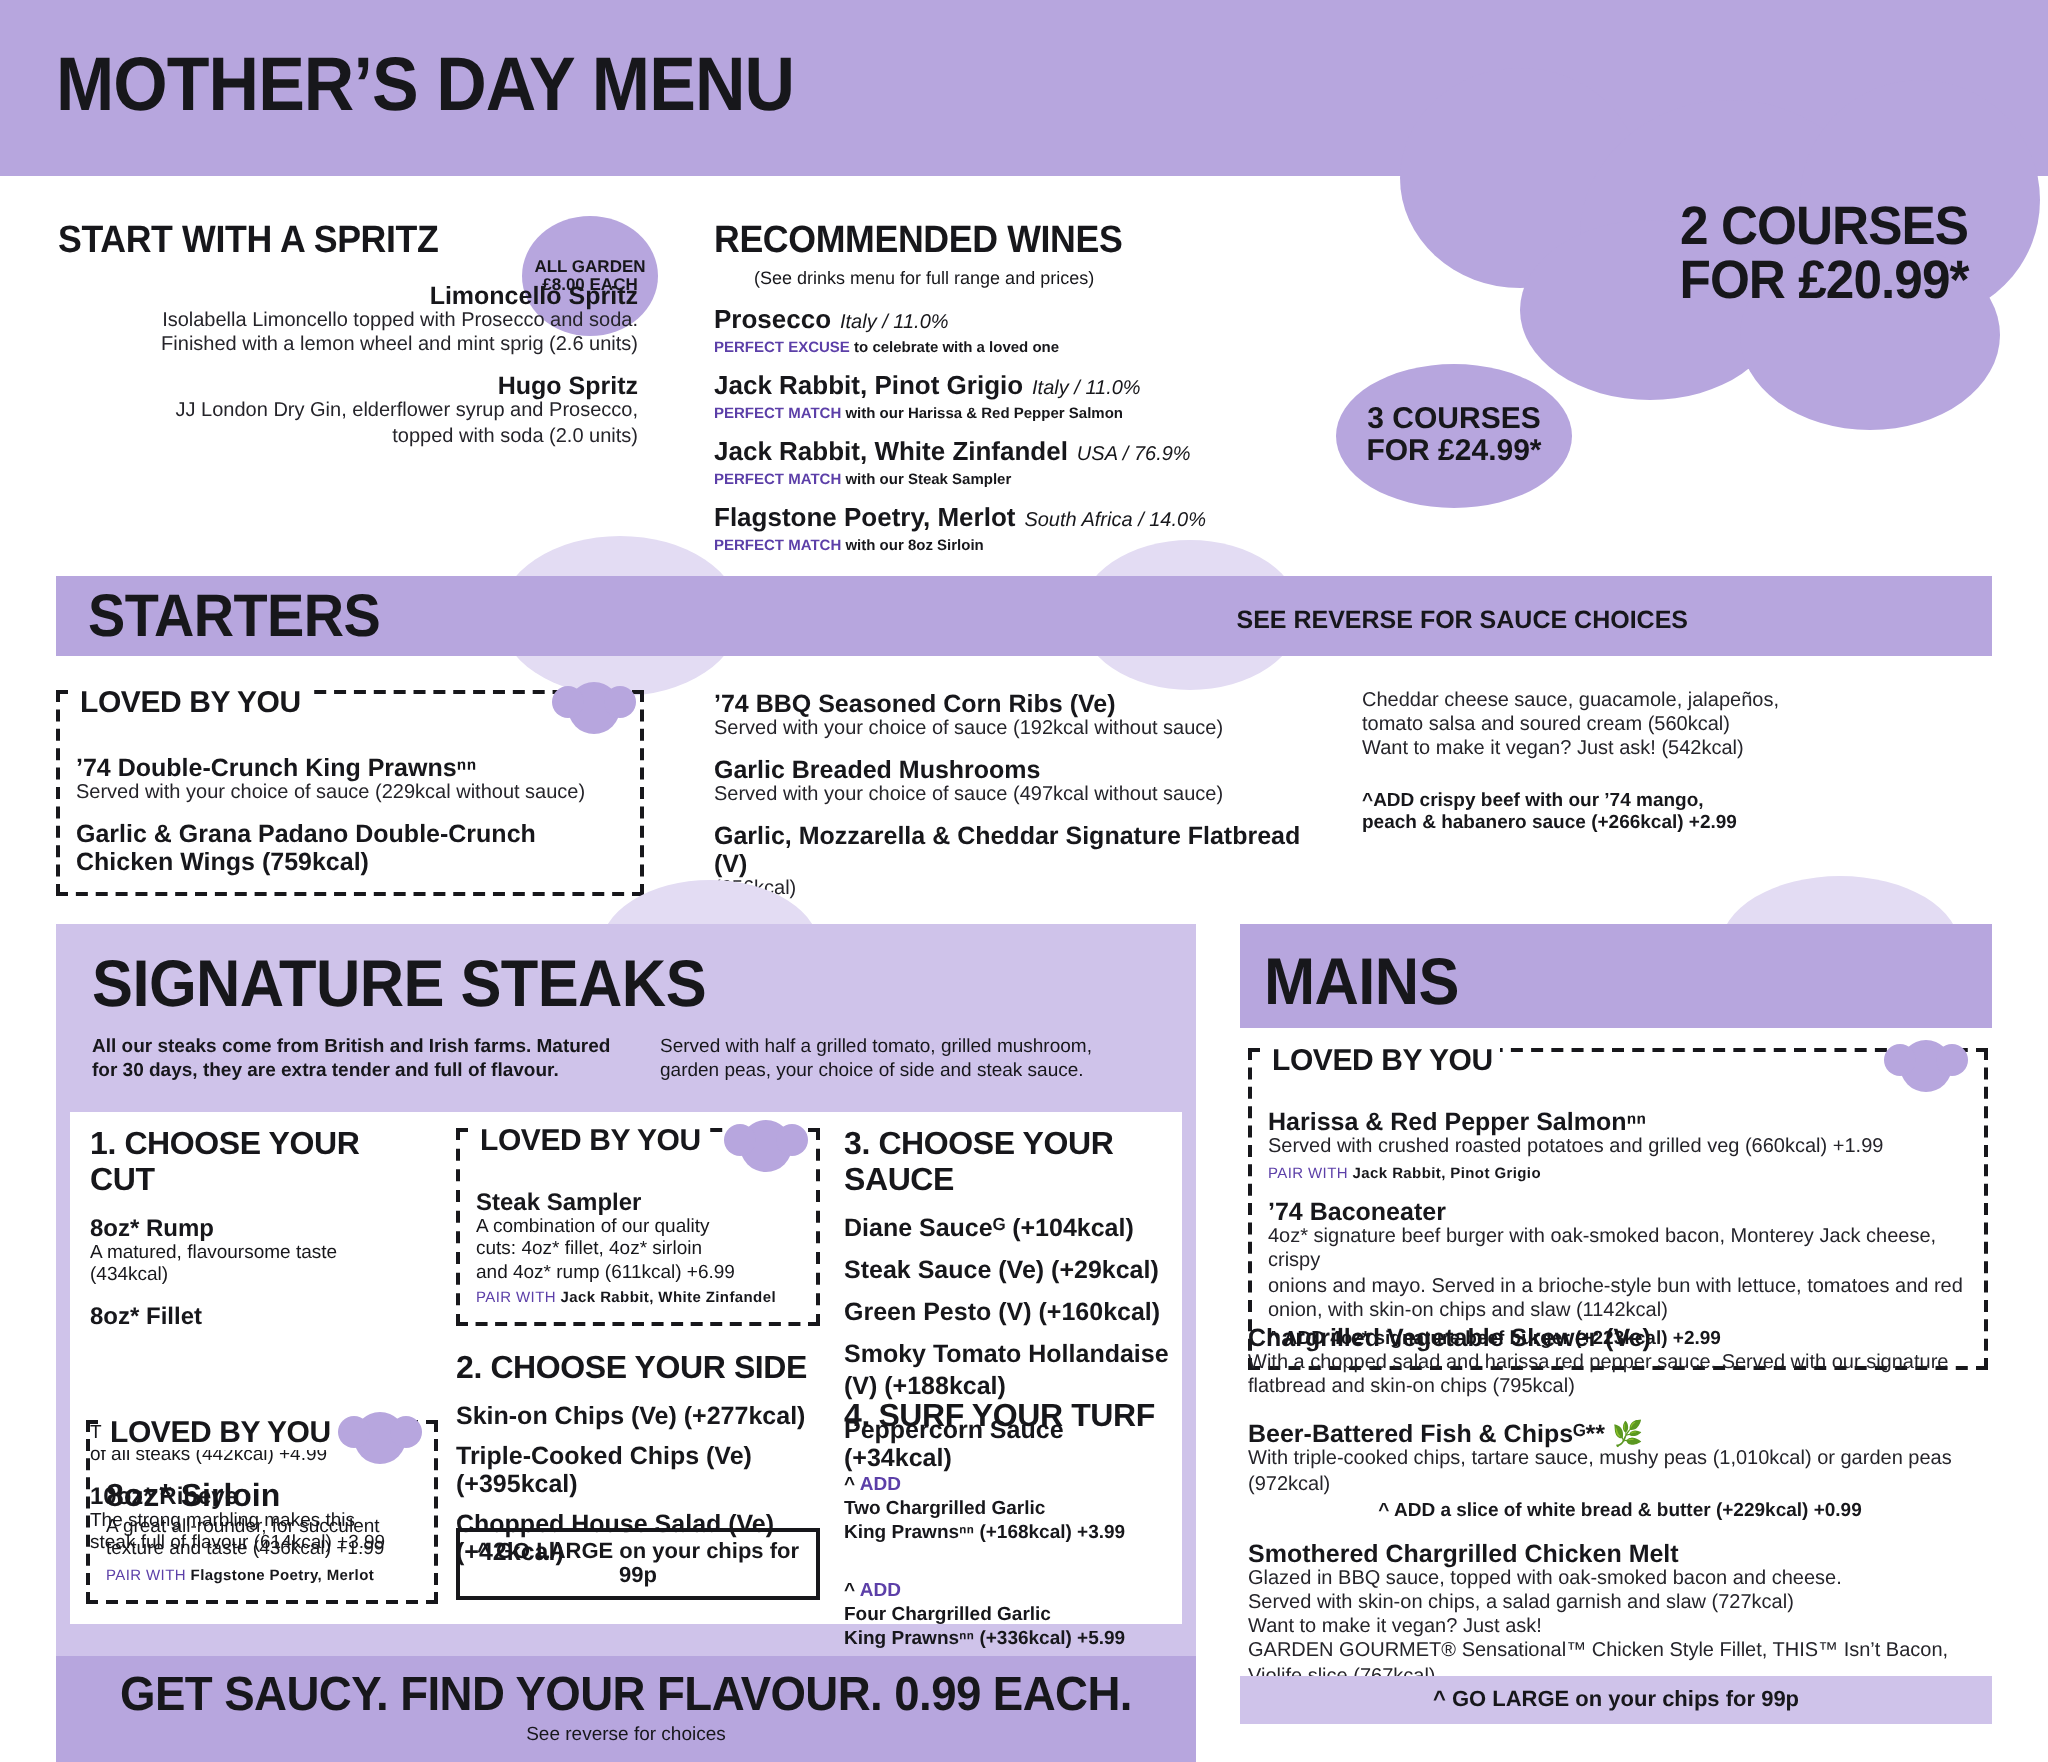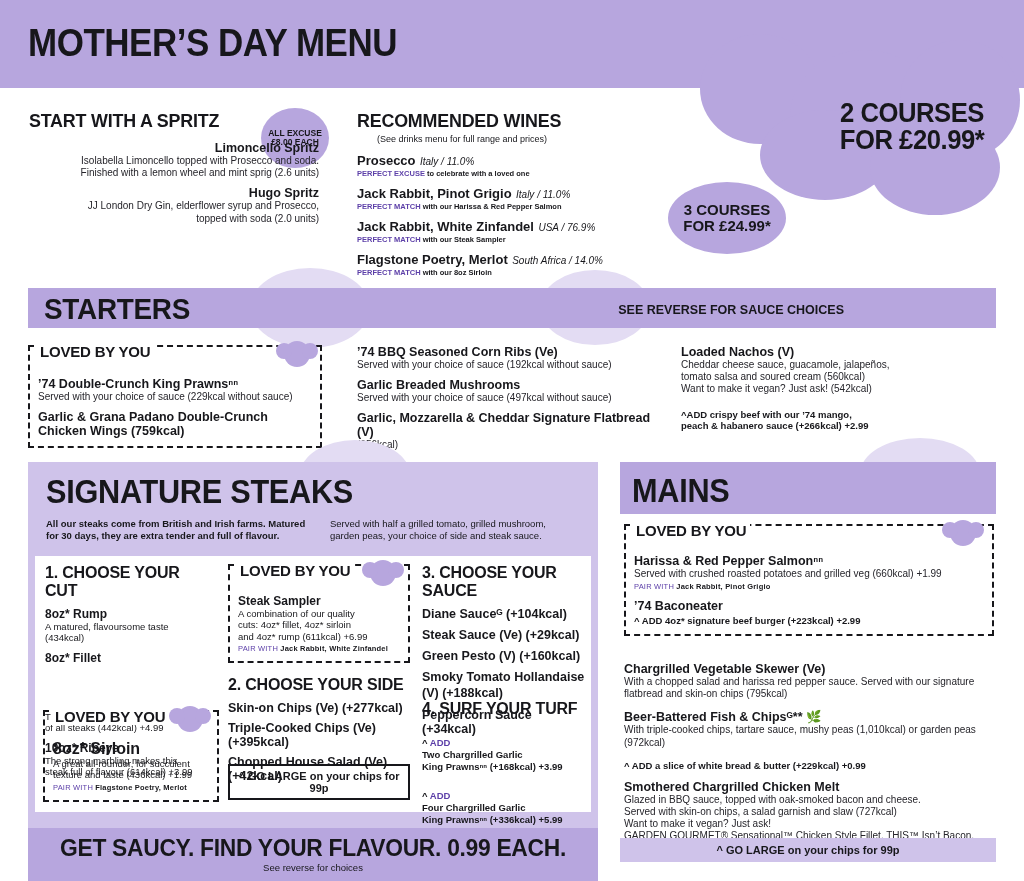--- a/index.html
+++ b/index.html
@@ -137,21 +137,21 @@
 
   <div class="badge-circle" style="left:668px;top:182px;width:118px;height:72px;border-radius:50%;">
     <div>
       <div style="font-size:15px;">3 COURSES</div>
       <div style="font-size:15px;">FOR £24.99*</div>
     </div>
   </div>
 
   <div class="badge-circle" style="left:261px;top:108px;width:68px;height:60px;">
     <div>
-      <div style="font-size:8.5px;">ALL EXCUSE</div>
+      <div style="font-size:8.5px;">ALL GARDEN</div>
       <div style="font-size:8.5px;">£8.00 EACH</div>
     </div>
   </div>
 
   <div style="position:absolute;left:29px;top:110px;width:290px;">
     <h3 class="sec-title">START WITH A SPRITZ</h3>
     <div style="margin-top:9px;text-align:right;">
       <div class="sub-item">
         <div class="item-name">Limoncello Spritz</div>
         <div class="item-desc" style="white-space:pre-line;">Isolabella Limoncello topped with Prosecco and soda.
@@ -227,21 +227,20 @@
       <div class="item-desc">Served with your choice of sauce (497kcal without sauce)</div>
     </div>
     <div class="sub-item">
       <div class="item-name">Garlic, Mozzarella &amp; Cheddar Signature Flatbread (V)</div>
       <div class="item-desc">(656kcal)</div>
     </div>
   </div>
 
   <div style="position:absolute;left:681px;top:345px;width:310px;">
     <div class="sub-item">
-      <div class="item-name">Loaded Nachos (V)</div>
       <div class="item-desc" style="white-space:pre-line;">Cheddar cheese sauce, guacamole, jalapeños,
 tomato salsa and soured cream (560kcal)
 Want to make it vegan? Just ask! (542kcal)</div>
       <div class="addline" style="white-space:pre-line;margin-top:2px;font-size:9.5px;">
         <span style="font-weight:bold;">^</span><span>ADD crispy beef with our ’74 mango,
 peach &amp; habanero sauce (+266kcal) +2.99</span>
       </div>
     </div>
   </div>
 
@@ -356,40 +355,43 @@
       <div class="sub-item">
         <div class="item-name">Harissa &amp; Red Pepper Salmonⁿⁿ</div>
         <div class="item-desc">Served with crushed roasted potatoes and grilled veg (660kcal) +1.99</div>
         <div class="pairwith" style="margin-top:2px;">
           <span style="color:#5c3fa8;">PAIR WITH</span>
           <b>Jack Rabbit, Pinot Grigio</b>
         </div>
       </div>
       <div class="sub-item" style="margin-bottom:0;margin-top:8px;">
         <div class="item-name">’74 Baconeater</div>
+        <div class="item-desc" style="white-space:pre-line;">4oz* signature beef burger with oak-smoked bacon, Monterey Jack cheese, crispy
+onions and mayo. Served in a brioche-style bun with lettuce, tomatoes and red
+onion, with skin-on chips and slaw (1142kcal)</div>
         <div style="font-size:9.5px;font-weight:bold;margin-top:2px;">
           <span>^ </span><span>ADD 4oz* signature beef burger (+223kcal) +2.99</span>
         </div>
       </div>
     </div>
   </div>
 
   <div style="position:absolute;left:624px;top:662px;width:372px;">
     <div class="sub-item" style="margin-bottom:9px;">
       <div class="item-name">Chargrilled Vegetable Skewer (Ve)</div>
       <div class="item-desc" style="white-space:pre-line;">With a chopped salad and harissa red pepper sauce. Served with our signature
 flatbread and skin-on chips (795kcal)</div>
     </div>
     <div class="sub-item" style="margin-bottom:9px;">
       <div class="item-name">
         <span>Beer-Battered Fish &amp; Chipsᴳ**</span>
         <span class="leafy">🌿</span>
       </div>
       <div class="item-desc" style="white-space:pre-line;">With triple-cooked chips, tartare sauce, mushy peas (1,010kcal) or garden peas (972kcal)</div>
-      <div style="font-size:9.5px;font-weight:bold;margin-top:11px;">
+      <div style="font-size:9.5px;font-weight:bold;margin-top:1px;text-align:center;">
         <span>^ </span><span>ADD a slice of white bread &amp; butter (+229kcal) +0.99</span>
       </div>
     </div>
     <div class="sub-item">
       <div class="item-name">Smothered Chargrilled Chicken Melt</div>
       <div class="item-desc" style="white-space:pre-line;">Glazed in BBQ sauce, topped with oak-smoked bacon and cheese.
 Served with skin-on chips, a salad garnish and slaw (727kcal)
 Want to make it vegan? Just ask!
 GARDEN GOURMET® Sensational™ Chicken Style Fillet, THIS™ Isn’t Bacon,
 Violife slice (767kcal)</div>

